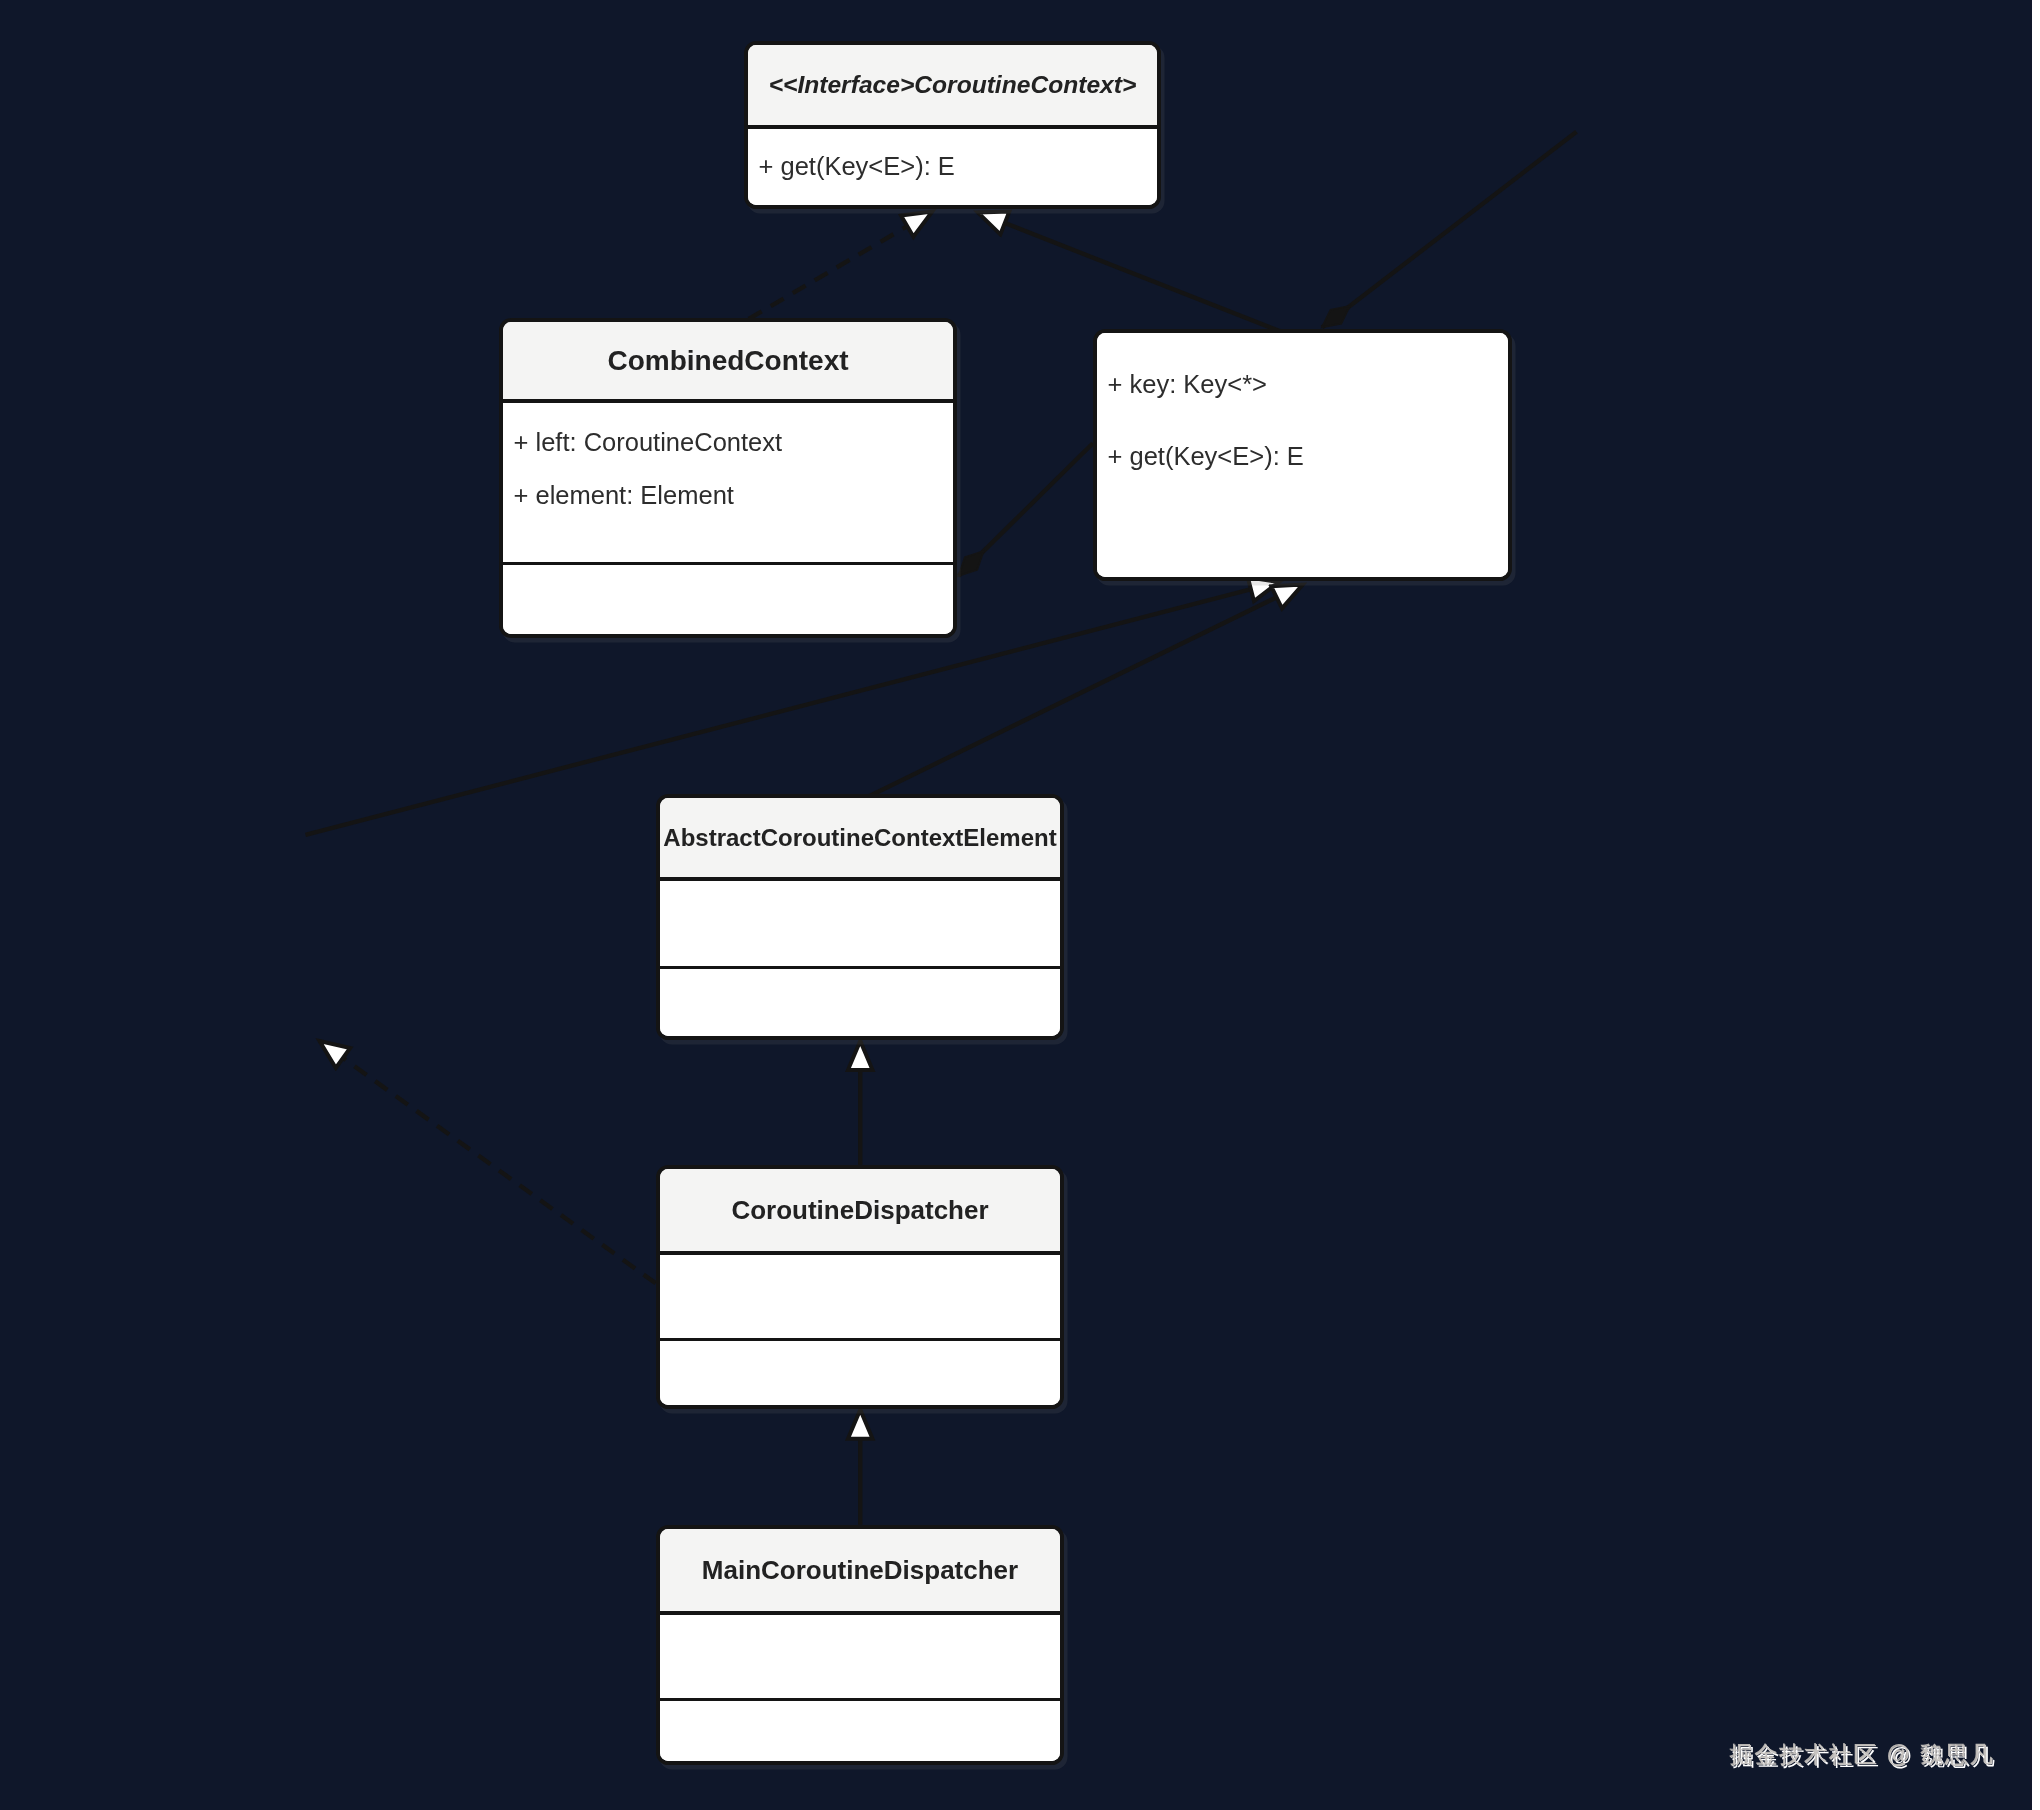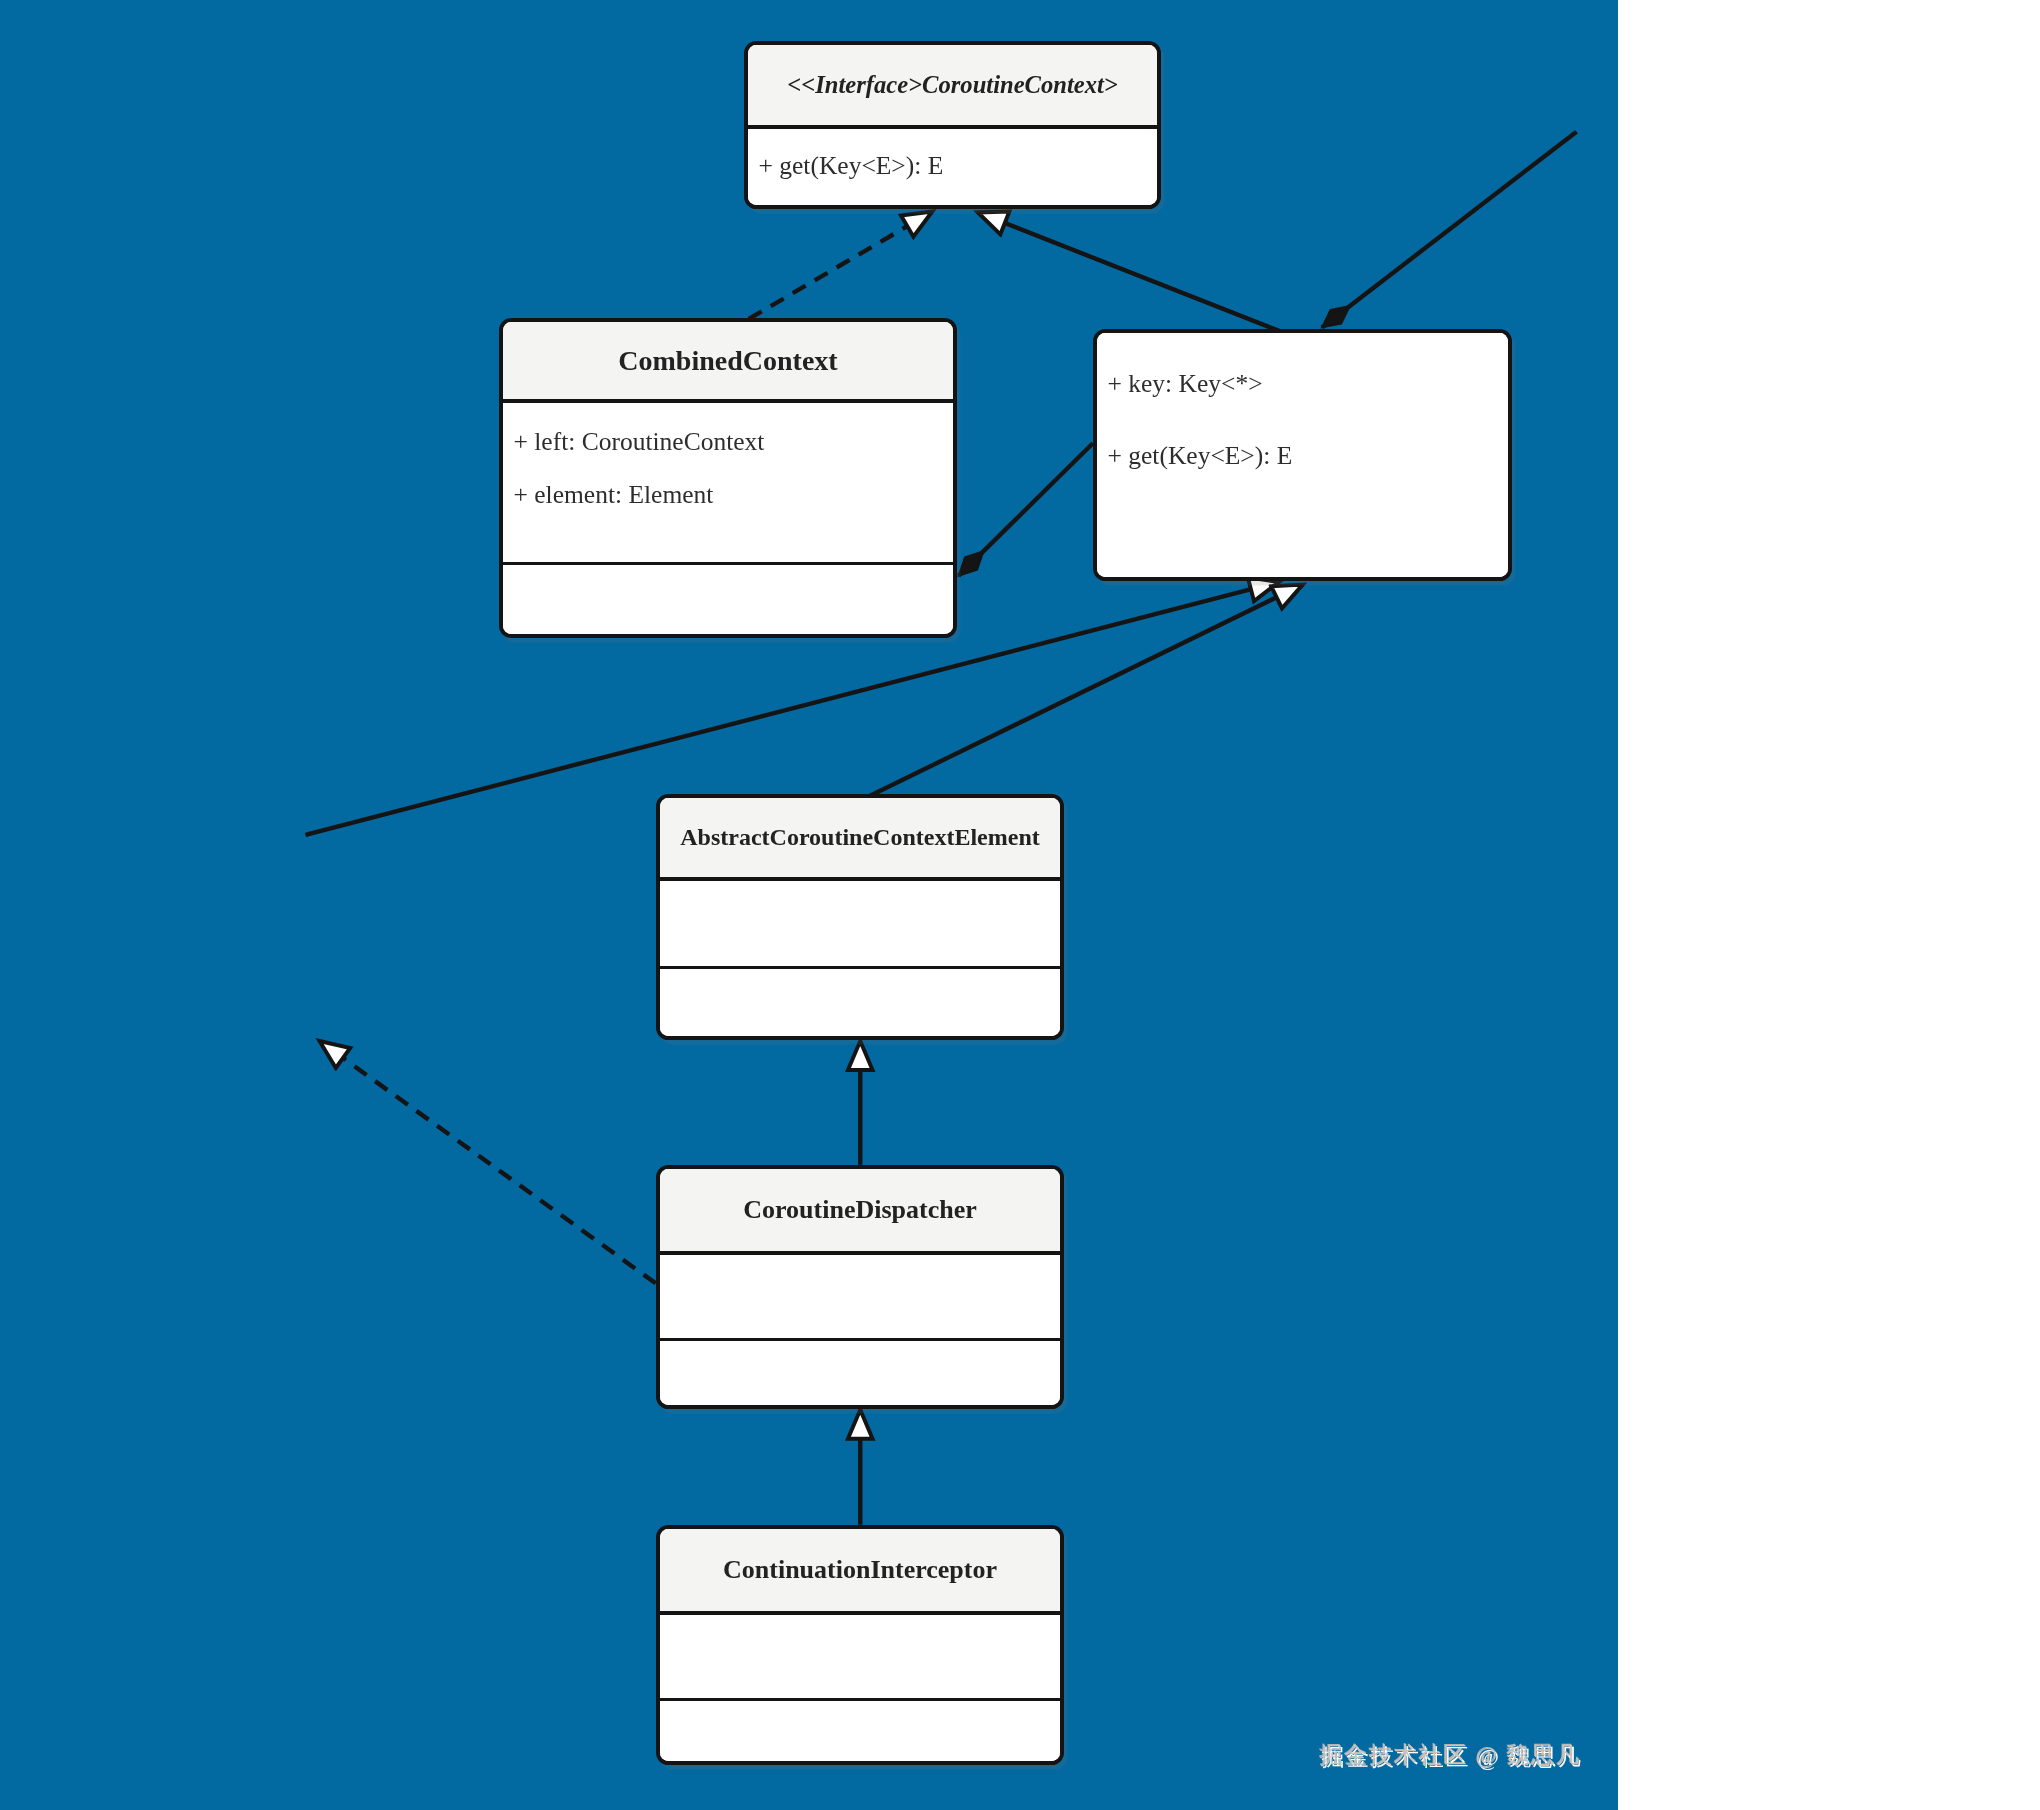--- a/index.html
+++ b/index.html
@@ -1,21 +1,21 @@
 <!DOCTYPE html>
 <html style="font-size:14px"><head>
 <meta charset="utf-8">
 <style>
   html,body{margin:0;padding:0;background:#ffffff;}
   *{box-sizing:border-box;}
   #stage{
     position:relative;
-    width:1618px;height:1810px;
-    background:#0369a1;
-    font-family:Liberation Serif, serif;
+    width:2032px;height:1810px;
+    background:#0f172a;
+    font-family:Liberation Sans, sans-serif;
     overflow:hidden;
   }
   #edges{position:absolute;left:0;top:0;width:2040px;height:1810px;}
   .edge{stroke:#141414;stroke-width:5;fill:none;}
   .dashed{stroke-dasharray:17 12;}
   .box{
     position:absolute;
     border:4.4px solid #141414;
     border-radius:12.3px;
     background:#ffffff;
@@ -104,20 +104,20 @@
     <div class="sec grow"></div>
   </div>
 
   <div class="box" style="left:656px;top:1165px;width:408px;height:244px">
     <div class="title" style="height:86px;font-size:26px">CoroutineDispatcher</div>
     <div class="sec" style="height:83px"></div>
     <div class="sec grow"></div>
   </div>
 
   <div class="box" style="left:656px;top:1525px;width:408px;height:240px">
-    <div class="title" style="height:86px;font-size:26px">ContinuationInterceptor</div>
+    <div class="title" style="height:86px;font-size:26px">MainCoroutineDispatcher</div>
     <div class="sec" style="height:83px"></div>
     <div class="sec grow"></div>
   </div>
 
   <div id="watermark">掘金技术社区 @ 魏思凡</div>
 </div>
 
 
 </body></html>

